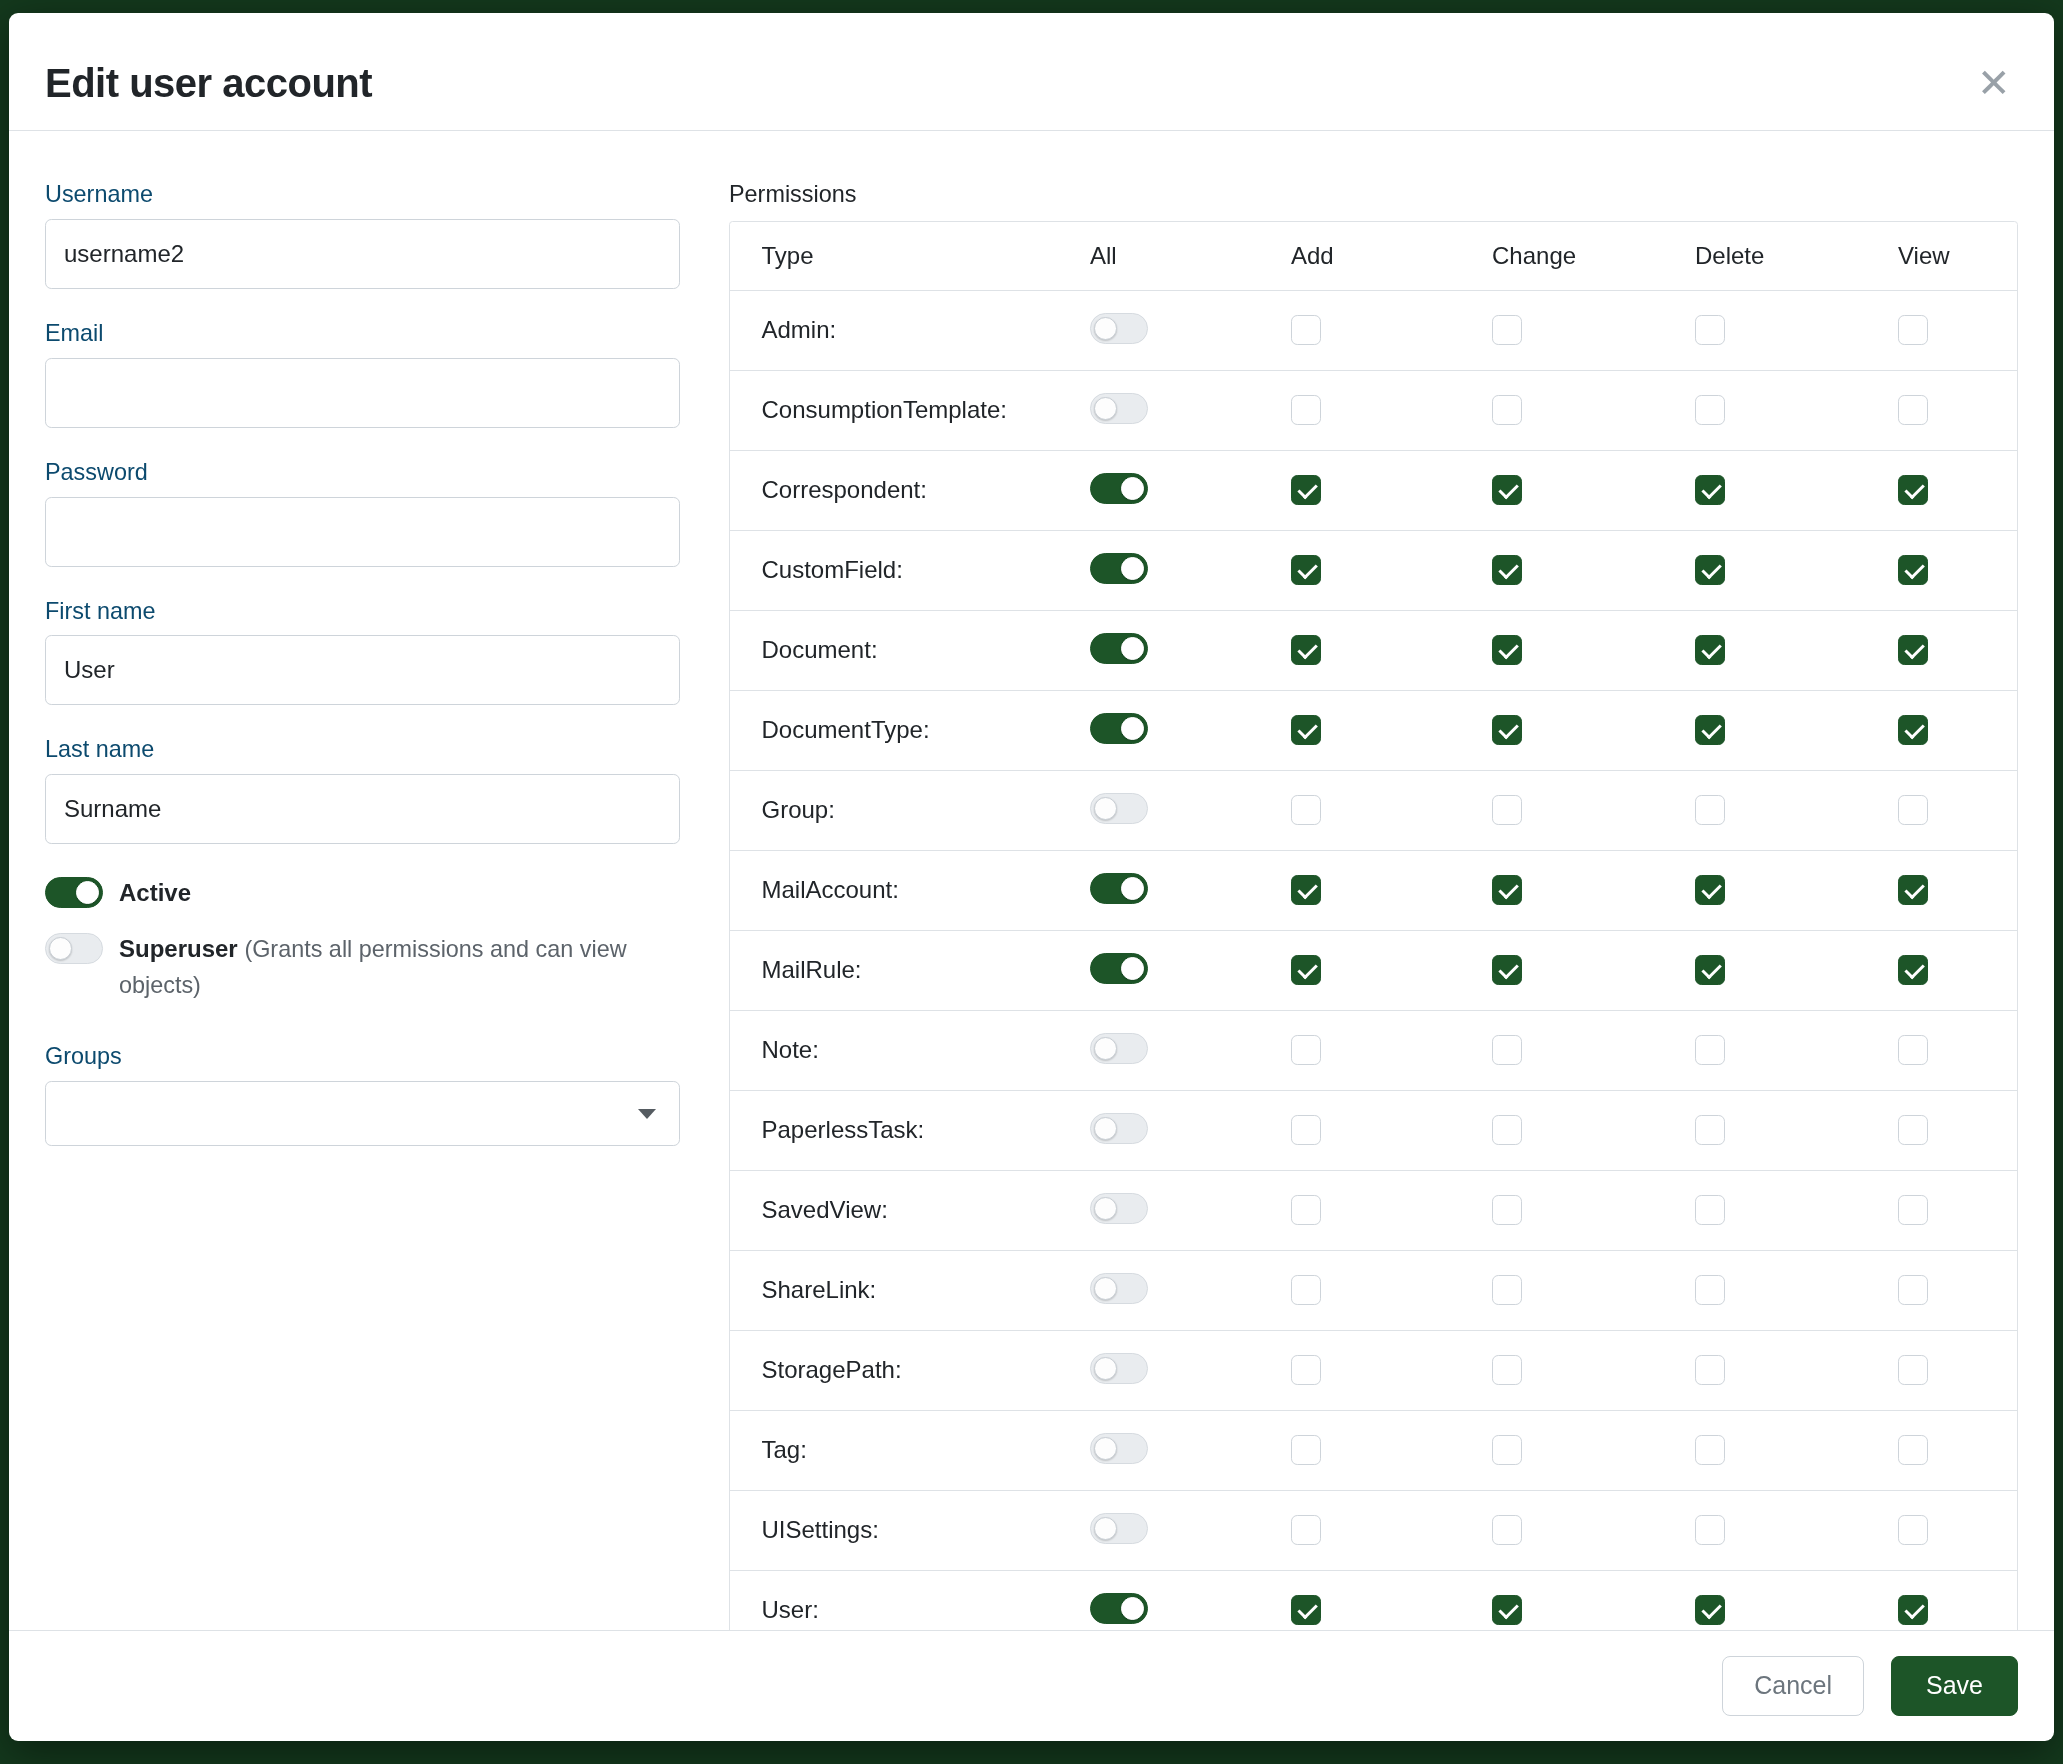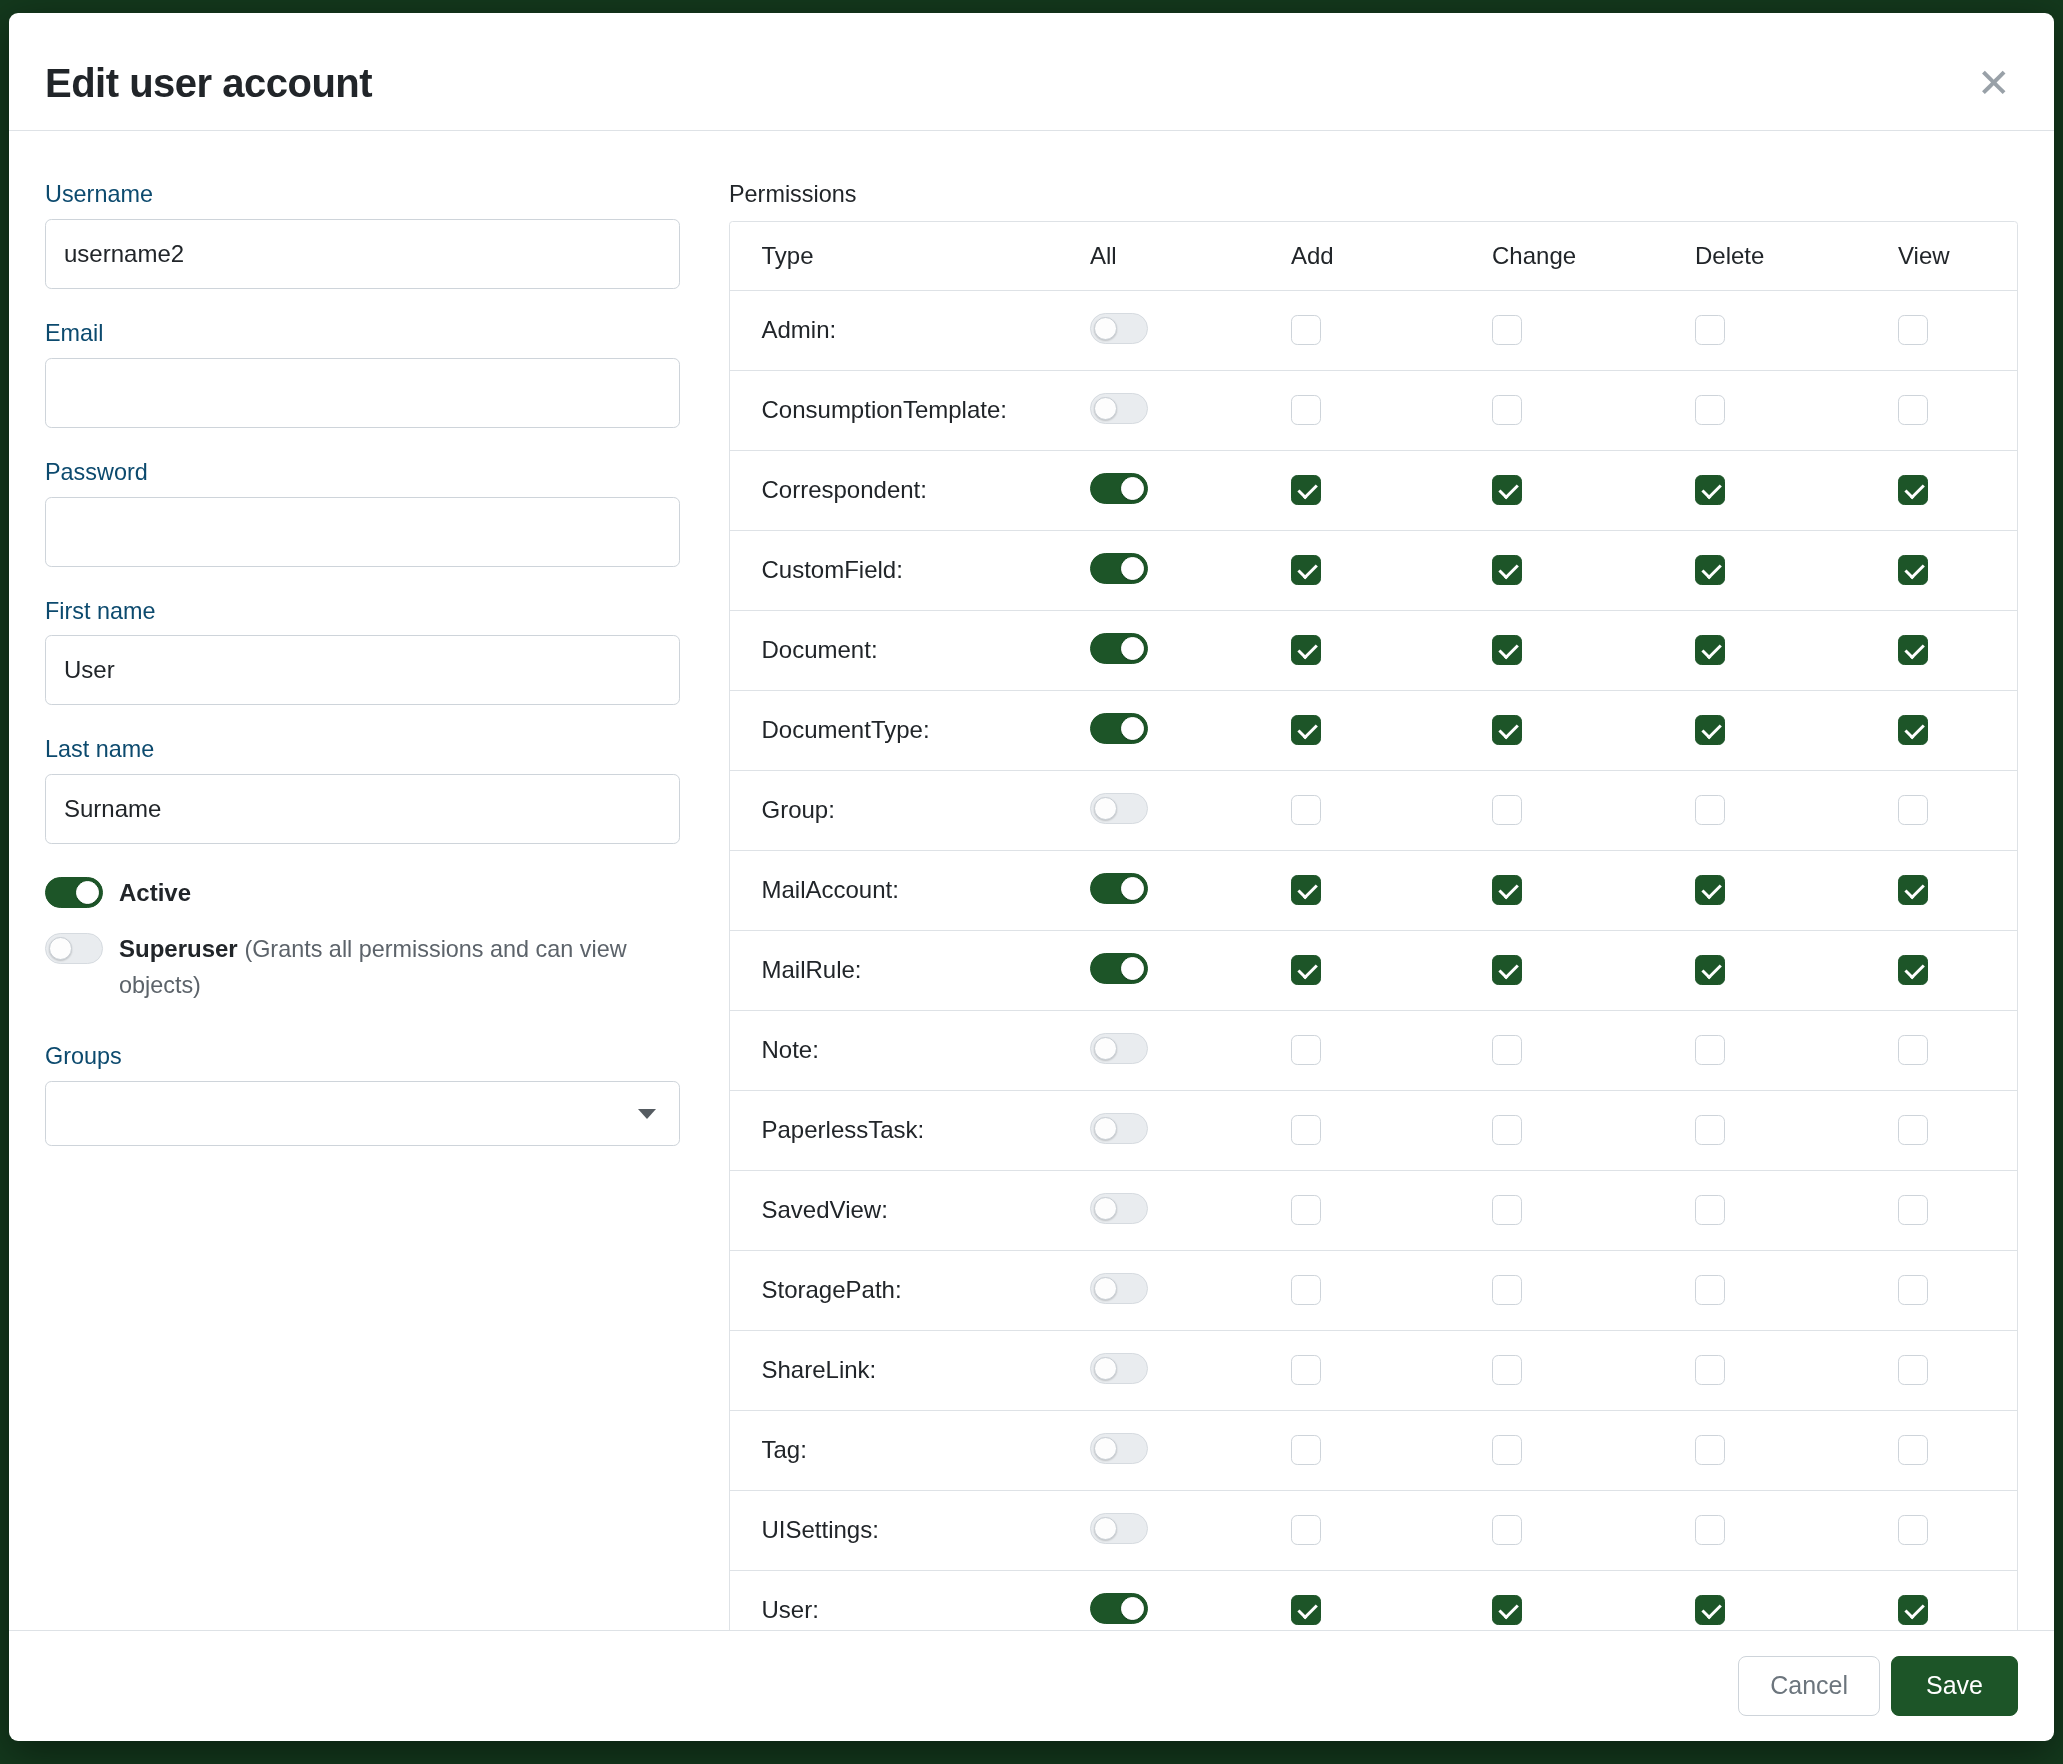--- a/index.html
+++ b/index.html
@@ -181,21 +181,21 @@
     border-width: 0 3.2px 3.2px 0;
     transform: rotate(45deg);
   }
   
   .modal-footer {
     flex: none;
     border-top: 0.9px solid #dee2e6;
     padding: 25px 36px;
     display: flex;
     justify-content: flex-end;
-    gap: 11px;
+    gap: 27px;
     align-items: center;
   }
   .btn {
     height: 60px;
     border-radius: 8px;
     font-size: 25px;
     font-family: inherit;
     cursor: pointer;
     padding: 0 31px;
   }
@@ -501,39 +501,39 @@
       <span class="checkbox"></span>
     </div>
     <div>
       <span class="checkbox"></span>
     </div>
     <div>
       <span class="checkbox"></span>
     </div>
   </div>
             <div class="perm-grid-row perm-row">
+    <div class="perm-type">ShareLink:</div>
+    <div>
+      <span class="toggle"><span class="knob"></span></span>
+    </div>
+    <div>
+      <span class="checkbox"></span>
+    </div>
+    <div>
+      <span class="checkbox"></span>
+    </div>
+    <div>
+      <span class="checkbox"></span>
+    </div>
+    <div>
+      <span class="checkbox"></span>
+    </div>
+  </div>
+            <div class="perm-grid-row perm-row">
     <div class="perm-type">StoragePath:</div>
-    <div>
-      <span class="toggle"><span class="knob"></span></span>
-    </div>
-    <div>
-      <span class="checkbox"></span>
-    </div>
-    <div>
-      <span class="checkbox"></span>
-    </div>
-    <div>
-      <span class="checkbox"></span>
-    </div>
-    <div>
-      <span class="checkbox"></span>
-    </div>
-  </div>
-            <div class="perm-grid-row perm-row">
-    <div class="perm-type">ShareLink:</div>
     <div>
       <span class="toggle"><span class="knob"></span></span>
     </div>
     <div>
       <span class="checkbox"></span>
     </div>
     <div>
       <span class="checkbox"></span>
     </div>
     <div>

